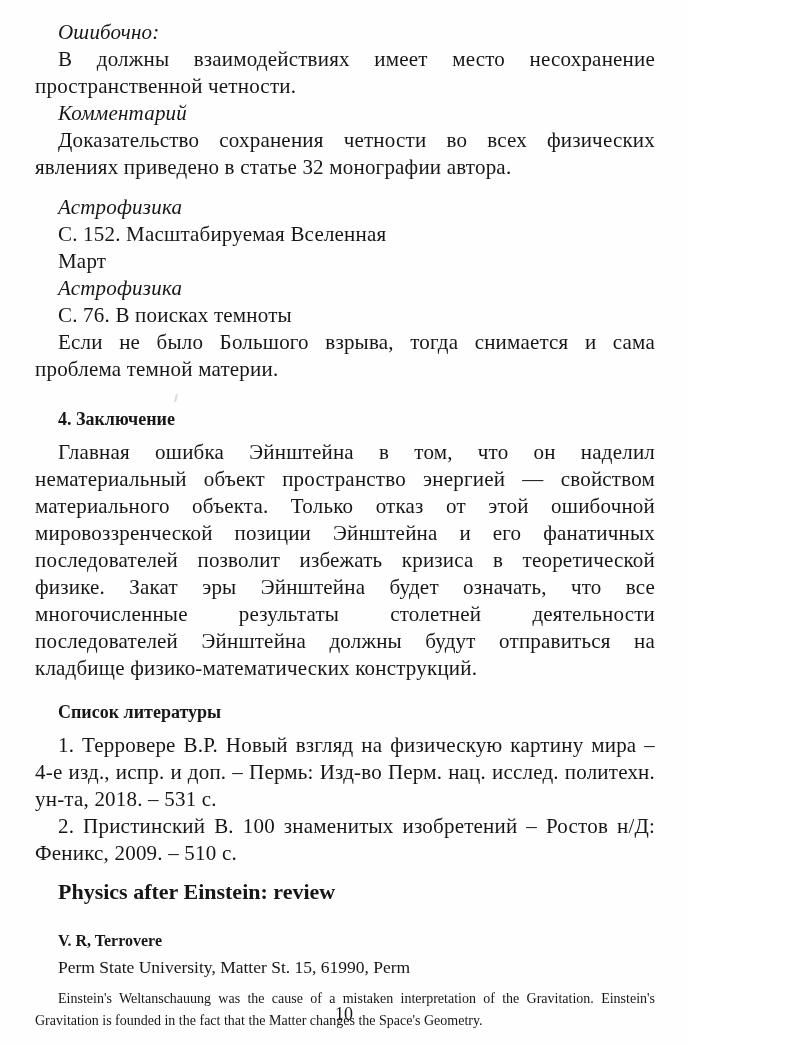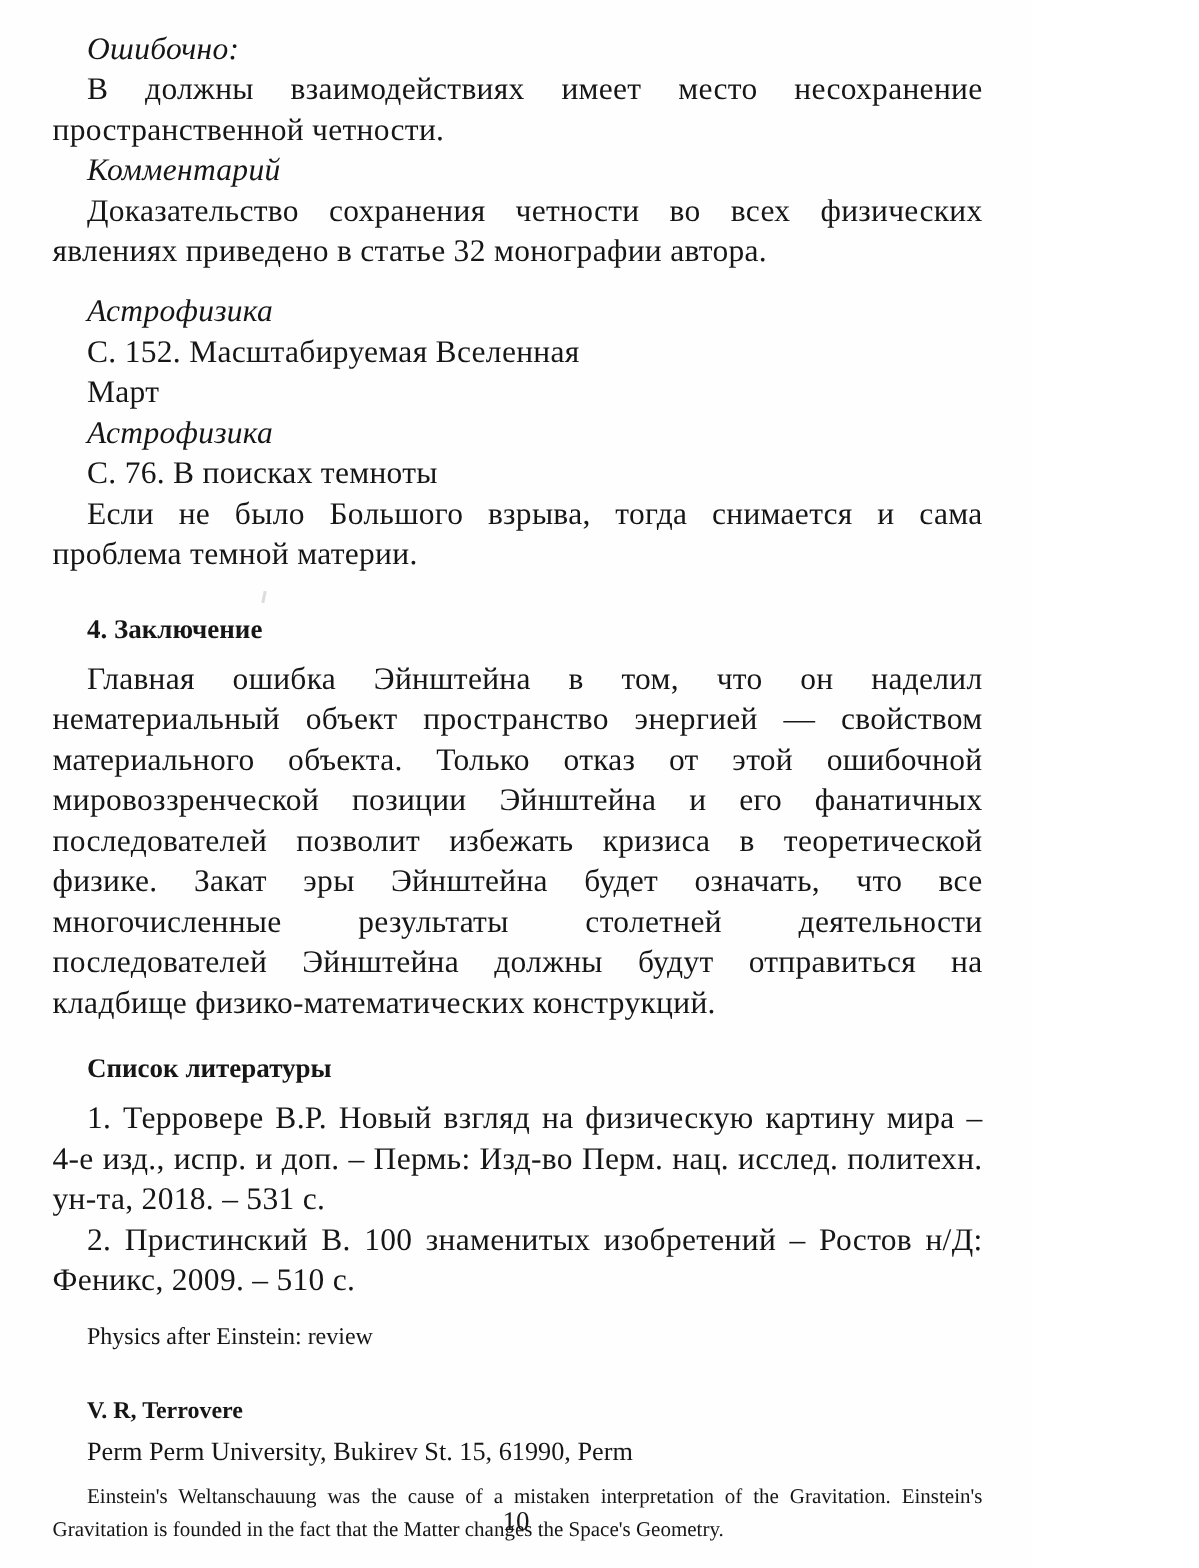--- a/index.html
+++ b/index.html
@@ -40,23 +40,23 @@
     font-size: 18px;
     line-height: 30px;
     font-weight: bold;
     text-indent: 23px;
     margin: 0;
   }
   .h-conclusion { margin-top: 21px; margin-bottom: 5px; }
   .h-references { margin-top: 15px; margin-bottom: 5px; }
   .gap-top-sm { margin-top: 13px; }
   .eng-title {
-    font-size: 16px;
+    font-size: 22px;
     line-height: 28px;
-    font-weight: normal;
+    font-weight: bold;
     text-indent: 23px;
     margin: 11px 0 0 0;
   }
   .author-name {
     font-size: 16px;
     line-height: 28px;
     font-weight: bold;
     text-indent: 23px;
     margin: 21px 0 0 0;
   }
@@ -131,21 +131,21 @@
   <h2 class="rus-heading h-references">Список литературы</h2>
 
   <p class="body-text indent">1. Терровере В.Р. Новый взгляд на физическую картину мира – 4-е изд., испр. и доп. – Пермь: Изд-во Перм. нац. исслед. политехн. ун-та, 2018. – 531 с.</p>
 
   <p class="body-text indent">2. Пристинский В. 100 знаменитых изобретений – Ростов н/Д: Феникс, 2009. – 510 с.</p>
 
   <h3 class="eng-title">Physics after Einstein: review</h3>
 
   <h3 class="author-name">V. R, Terrovere</h3>
 
-  <p class="affiliation">Perm Perm University, Bukirev St. 15, 61990, Perm</p>
+  <p class="affiliation">Perm State University, Matter St. 15, 61990, Perm</p>
 
   <p class="abstract">Einstein's Weltanschauung was the cause of a mistaken interpretation of the Gravitation. Einstein's Gravitation is founded in the fact that the Matter changes the Space's Geometry.</p>
 
   <div class="page-number">10</div>
 
   <div class="artifact artifact-dot-1"></div>
   <div class="artifact artifact-tick-1"></div>
   <div class="artifact artifact-dot-2"></div>
 
 </div>

